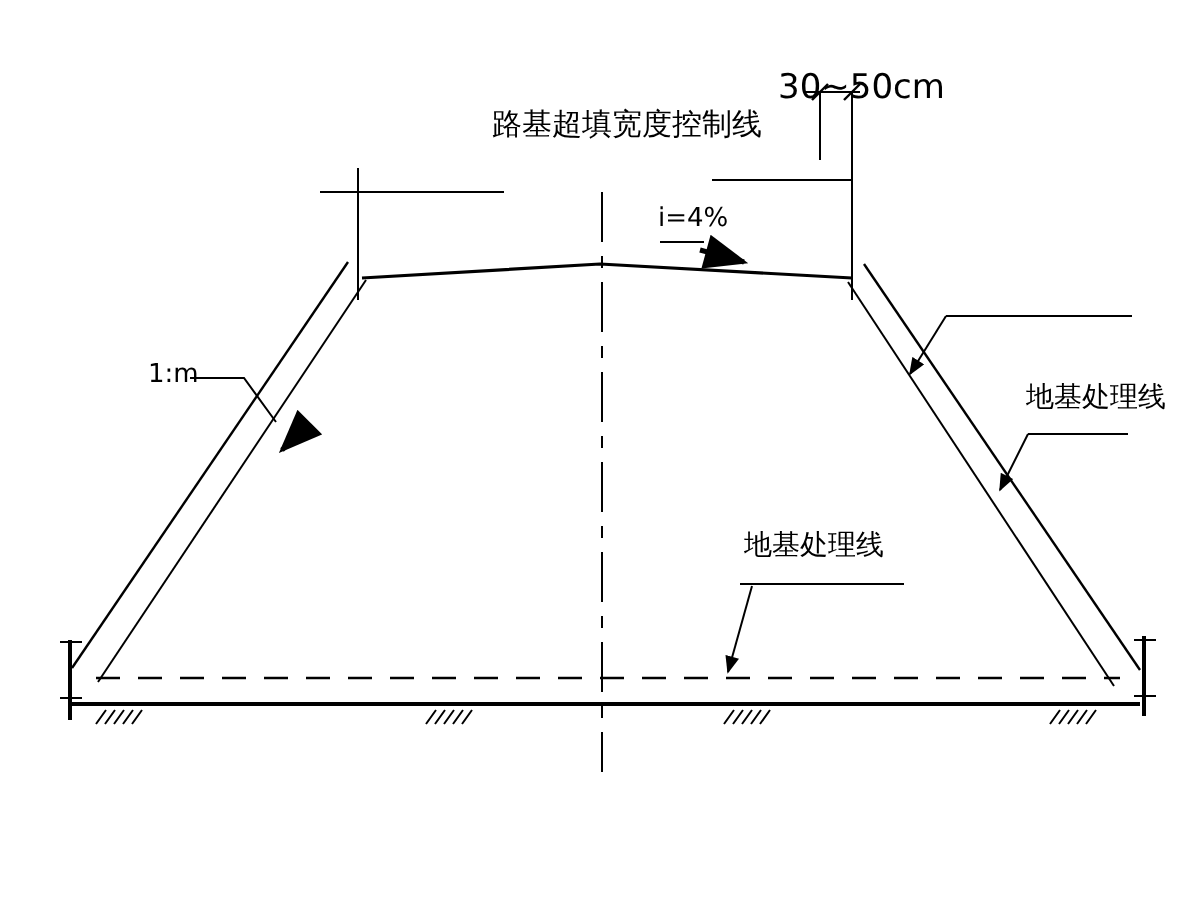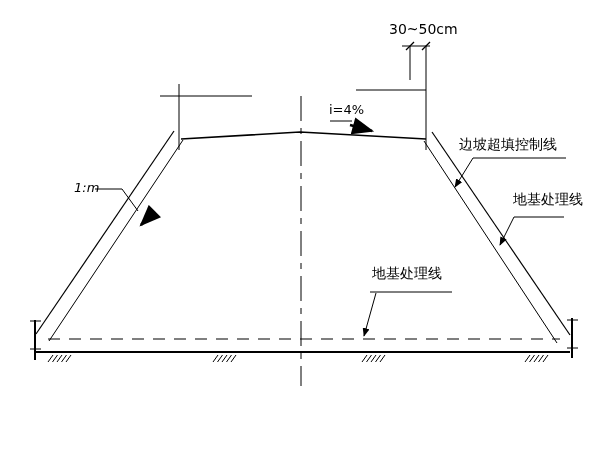--- a/index.html
+++ b/index.html
@@ -2,25 +2,25 @@
 <html><head>
 <meta charset="utf-8">
 <style>
   html,body{margin:0;padding:0;background:#ffffff;}
   #stage{position:relative;width:600px;height:450px;background:#ffffff;overflow:hidden;
          font-family:"DejaVu Sans",sans-serif;}
   #drawing{position:absolute;left:0;top:0;}
   .label{position:absolute;color:#000;white-space:nowrap;line-height:1;
          font-family:"DejaVu Sans",sans-serif;}
   .lbl-roadbed{left:246px;top:55px;font-size:15px;letter-spacing:0px;}
-  .lbl-dim{left:389px;top:22px;font-size:14px;}
+  .lbl-dim{left:389px;top:36px;font-size:17px;}
   .lbl-crown{left:329px;top:103px;font-size:13px;}
   .lbl-slopectl{left:459px;top:137px;font-size:14px;}
   .lbl-formed{left:513px;top:192px;font-size:14px;}
-  .lbl-ratio{left:74px;top:181px;font-size:13px;font-style:italic;}
+  .lbl-ratio{left:74px;top:181px;font-size:13px;}
   .lbl-found{left:372px;top:266px;font-size:14px;text-align:center;}
 </style>
 </head>
 <body>
 
 <div id="stage">
 
   <svg id="drawing" width="600" height="450" viewBox="0 0 600 450">
     <defs>
       <marker id="arr" viewBox="0 0 10 8" markerWidth="9" markerHeight="7" refX="9" refY="4" orient="auto">
@@ -89,25 +89,25 @@
       <line x1="514" y1="217" x2="564" y2="217" stroke-width="1"></line>
       <path d="M514 217L500 245" stroke-width="1" marker-end="url(#arr)"></path>
     </g>
 
     <g stroke="#000" fill="none">
       <line x1="370" y1="292" x2="452" y2="292" stroke-width="1"></line>
       <path d="M376 293L364 336" stroke-width="1" marker-end="url(#arr)"></path>
     </g>
   </svg>
 
+  <div class="label lbl-roadbed">路基超填宽度控制线</div>
 
   <div class="label lbl-dim">30~50cm</div>
 
   <div class="label lbl-crown">i=4%</div>
 
-  <div class="label lbl-slopectl">边坡超填控制线</div>
 
   <div class="label lbl-formed">地基处理线</div>
 
   <div class="label lbl-ratio">1:m</div>
 
   <div class="label lbl-found">地基处理线</div>
 </div>
 
 </body></html>

